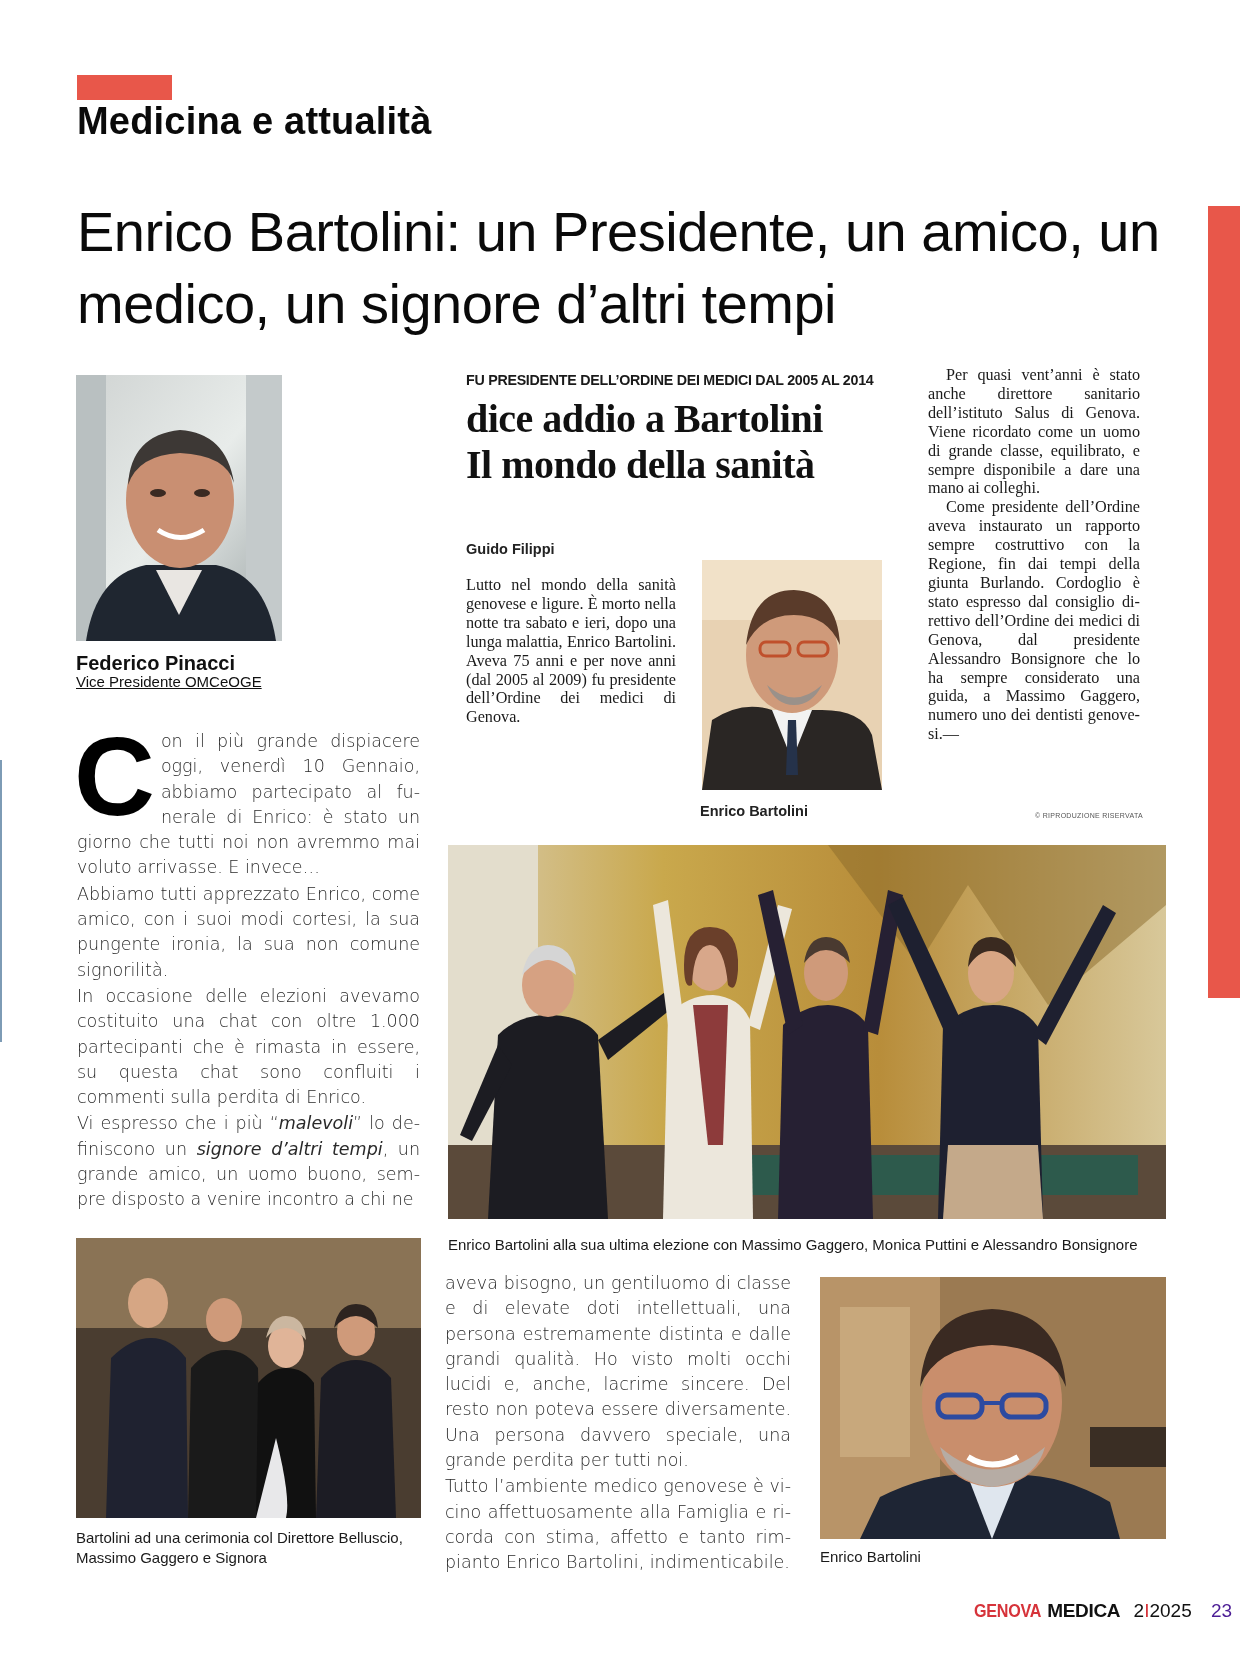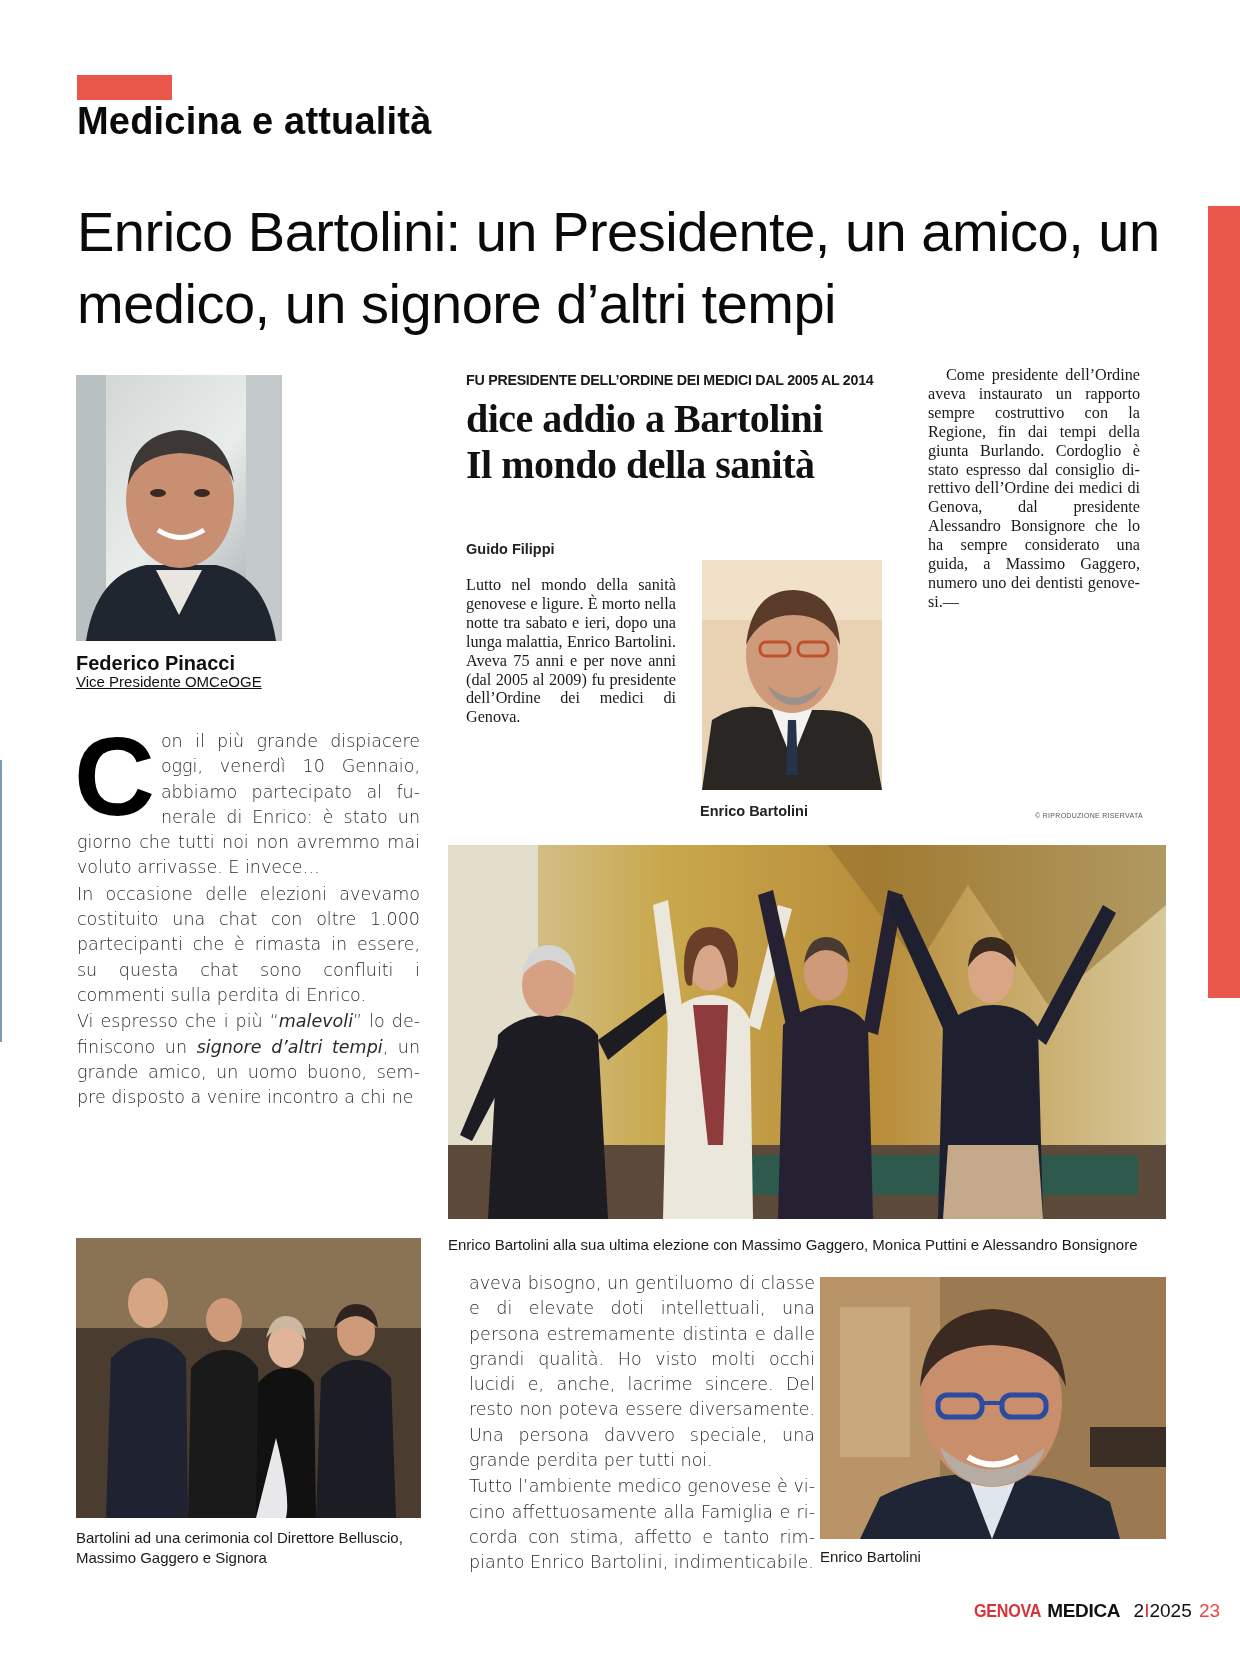--- a/index.html
+++ b/index.html
@@ -17,21 +17,21 @@
   .photo { overflow: hidden; }
   .photo svg { width: 100%; height: 100%; display: block; }
 
   .author-name { left: 76px; top: 652px; font-size: 20px; font-weight: 700; }
   .author-role { left: 76px; top: 673px; font-size: 15px; text-decoration: underline; }
 
   .body-text { font-family: "DejaVu Sans", sans-serif; font-weight: 300; font-size: 17.5px; line-height: 25.3px; color: #2a2a2a; text-align: justify; hyphens: manual; }
   .body-text p { margin: 1px; }
   .col1 { left: 76px; top: 728px; width: 345px; }
   .dropcap { float: left; font-family: "Liberation Sans", sans-serif; font-weight: 700; font-size: 112px; line-height: 86px; margin: 6px 6px 0 -2px; color: #000; }
-  .col2 { left: 468px; top: 1270px; width: 348px; }
+  .col2 { left: 444px; top: 1270px; width: 348px; }
   .clip-kicker { left: 466px; top: 371px; font-family: "Liberation Sans", sans-serif; font-weight: 700; font-size: 15.5px; letter-spacing: -0.3px; color: #1a1a1a; transform: scaleX(0.92); transform-origin: left; white-space: nowrap; }
   .clip-title { left: 466px; top: 396px; font-family: "Liberation Serif", serif; font-weight: 700; font-size: 40px; line-height: 46px; color: #111; letter-spacing: -0.5px; }
   .clip-byline { left: 466px; top: 541px; font-family: "Liberation Sans", sans-serif; font-weight: 700; font-size: 14.5px; color: #222; }
   .clip-text { font-family: "Liberation Serif", serif; font-size: 16.2px; line-height: 18.9px; color: #1a1a1a; text-align: justify; }
   .clip-text p { text-indent: 0; }
   .clip-text p.ind { text-indent: 18px; }
   .clip-c1 { left: 466px; top: 576px; width: 210px; }
   .clip-c3 { left: 928px; top: 366px; width: 212px; }
   .clip-photo-caption { left: 700px; top: 803px; font-family: "Liberation Sans", sans-serif; font-weight: 700; font-size: 14.5px; color: #222; }
   .clip-rights { left: 1035px; top: 812px; font-size: 7px; color: #555; letter-spacing: 0.3px; }
@@ -39,21 +39,21 @@
   .caption { font-family: "Liberation Sans", sans-serif; font-size: 15px; line-height: 20px; color: #1a1a1a; }
   .cap-main { left: 448px; top: 1235px; }
   .cap-cer { left: 76px; top: 1528px; width: 345px; }
   .cap-portrait { left: 820px; top: 1547px; }
 
   .footer { left: 974px; top: 1600px; font-size: 19px; white-space: nowrap; }
   .footer .brand-red { color: #d6333a; font-weight: 700; letter-spacing: -0.3px; transform: scaleX(0.85); display: inline-block; transform-origin: left; }
   .footer .brand-black { color: #111; font-weight: 700; letter-spacing: -0.3px; }
   .footer .issue { color: #111; margin-left: 8px; }
   .footer .issue .sep { color: #d6333a; }
-  .footer .page { color: #ef4444; margin-left: 2px; }
+  .footer .page { color: #4c1d95; margin-left: 14px; }
 </style>
 </head>
 <body>
 
 <div class="abs section-bar"></div>
 <div class="abs section-title">Medicina e attualità</div>
 <h1 class="abs headline">Enrico Bartolini: un Presidente, un amico, un medico, un signore d’altri tempi</h1>
 <div class="abs right-tab"></div>
 <div class="abs left-line"></div>
 
@@ -77,20 +77,21 @@
     <ellipse cx="126" cy="118" rx="8" ry="4" fill="#3a2a22"></ellipse>
     <path d="M82 155 Q104 170 128 155" stroke="#fff" stroke-width="5" fill="none"></path>
   </svg>
 </div>
 <div class="abs author-name">Federico Pinacci</div>
 <div class="abs author-role">Vice Presidente OMCeOGE</div>
 
 <div class="abs body-text col1">
   <span class="dropcap">C</span>
   <p>on il più grande dispiace­re oggi, venerdì 10 Gennaio, abbiamo partecipato al fu­nerale di Enrico: è stato un giorno che tutti noi non avremmo mai voluto arrivasse. E invece…</p>
+  <p>Abbiamo tutti apprezzato Enrico, come amico, con i suoi modi cortesi, la sua pungente ironia, la sua non comu­ne signorilità.</p>
   <p>In occasione delle elezioni avevamo costituito una chat con oltre 1.000 partecipanti che è rimasta in essere, su questa chat sono confluiti i commenti sulla perdita di Enrico.</p>
   <p><span>Vi espresso che i più “</span><em>malevoli</em><span>” lo de­finiscono un </span><em>signore d’altri tempi</em><span>, un grande amico, un uomo buono, sem­pre disposto a venire incontro a chi ne</span></p>
 </div>
 
 <div class="abs clip-kicker">FU PRESIDENTE DELL’ORDINE DEI MEDICI DAL 2005 AL 2014</div>
 <div class="abs clip-title">
   <div>dice addio a Bartolini</div>
   <div>Il mondo della sanità</div>
 </div>
 <div class="abs clip-byline">Guido Filippi</div>
@@ -106,20 +107,21 @@
     <path d="M86 160 L94 160 L96 215 L84 215 Z" fill="#25324a"></path>
     <ellipse cx="90" cy="95" rx="46" ry="58" fill="#cf9a7a"></ellipse>
     <path d="M44 85 Q50 30 92 30 Q135 32 138 85 Q125 55 92 55 Q58 55 44 85 Z" fill="#5a3b2a"></path>
     <rect x="58" y="82" width="30" height="14" rx="6" fill="none" stroke="#c0502c" stroke-width="3"></rect>
     <rect x="96" y="82" width="30" height="14" rx="6" fill="none" stroke="#c0502c" stroke-width="3"></rect>
     <path d="M65 125 Q92 150 120 125 Q110 145 92 145 Q74 145 65 125 Z" fill="#9a918a"></path>
   </svg>
 </div>
 <div class="abs clip-photo-caption">Enrico Bartolini</div>
 <div class="abs clip-text clip-c3">
+  <p class="ind">Per quasi vent’anni è sta­to anche direttore sanita­rio dell’istituto Salus di Ge­nova. Viene ricordato co­me un uomo di grande clas­se, equilibrato, e sempre di­sponibile a dare una mano ai colleghi.</p>
   <p class="ind">Come presidente dell’Or­dine aveva instaurato un rapporto sempre costrutti­vo con la Regione, fin dai tempi della giunta Burlan­do. Cordoglio è stato espresso dal consiglio di­rettivo dell’Ordine dei me­dici di Genova, dal presi­dente Alessandro Bonsi­gnore che lo ha sempre con­siderato una guida, a Mas­simo Gaggero, numero uno dei dentisti genove­si.—</p>
 </div>
 <div class="abs clip-rights">© RIPRODUZIONE RISERVATA</div>
 
 <div class="abs photo" style="left:448px;top:845px;width:718px;height:374px;">
   <svg viewBox="0 0 718 374" preserveAspectRatio="none">
     <defs>
       <linearGradient id="wall" x1="0" y1="0" x2="1" y2="0">
         <stop offset="0" stop-color="#d9cdb0"></stop>
           <stop offset="0.3" stop-color="#c9a84c"></stop>

